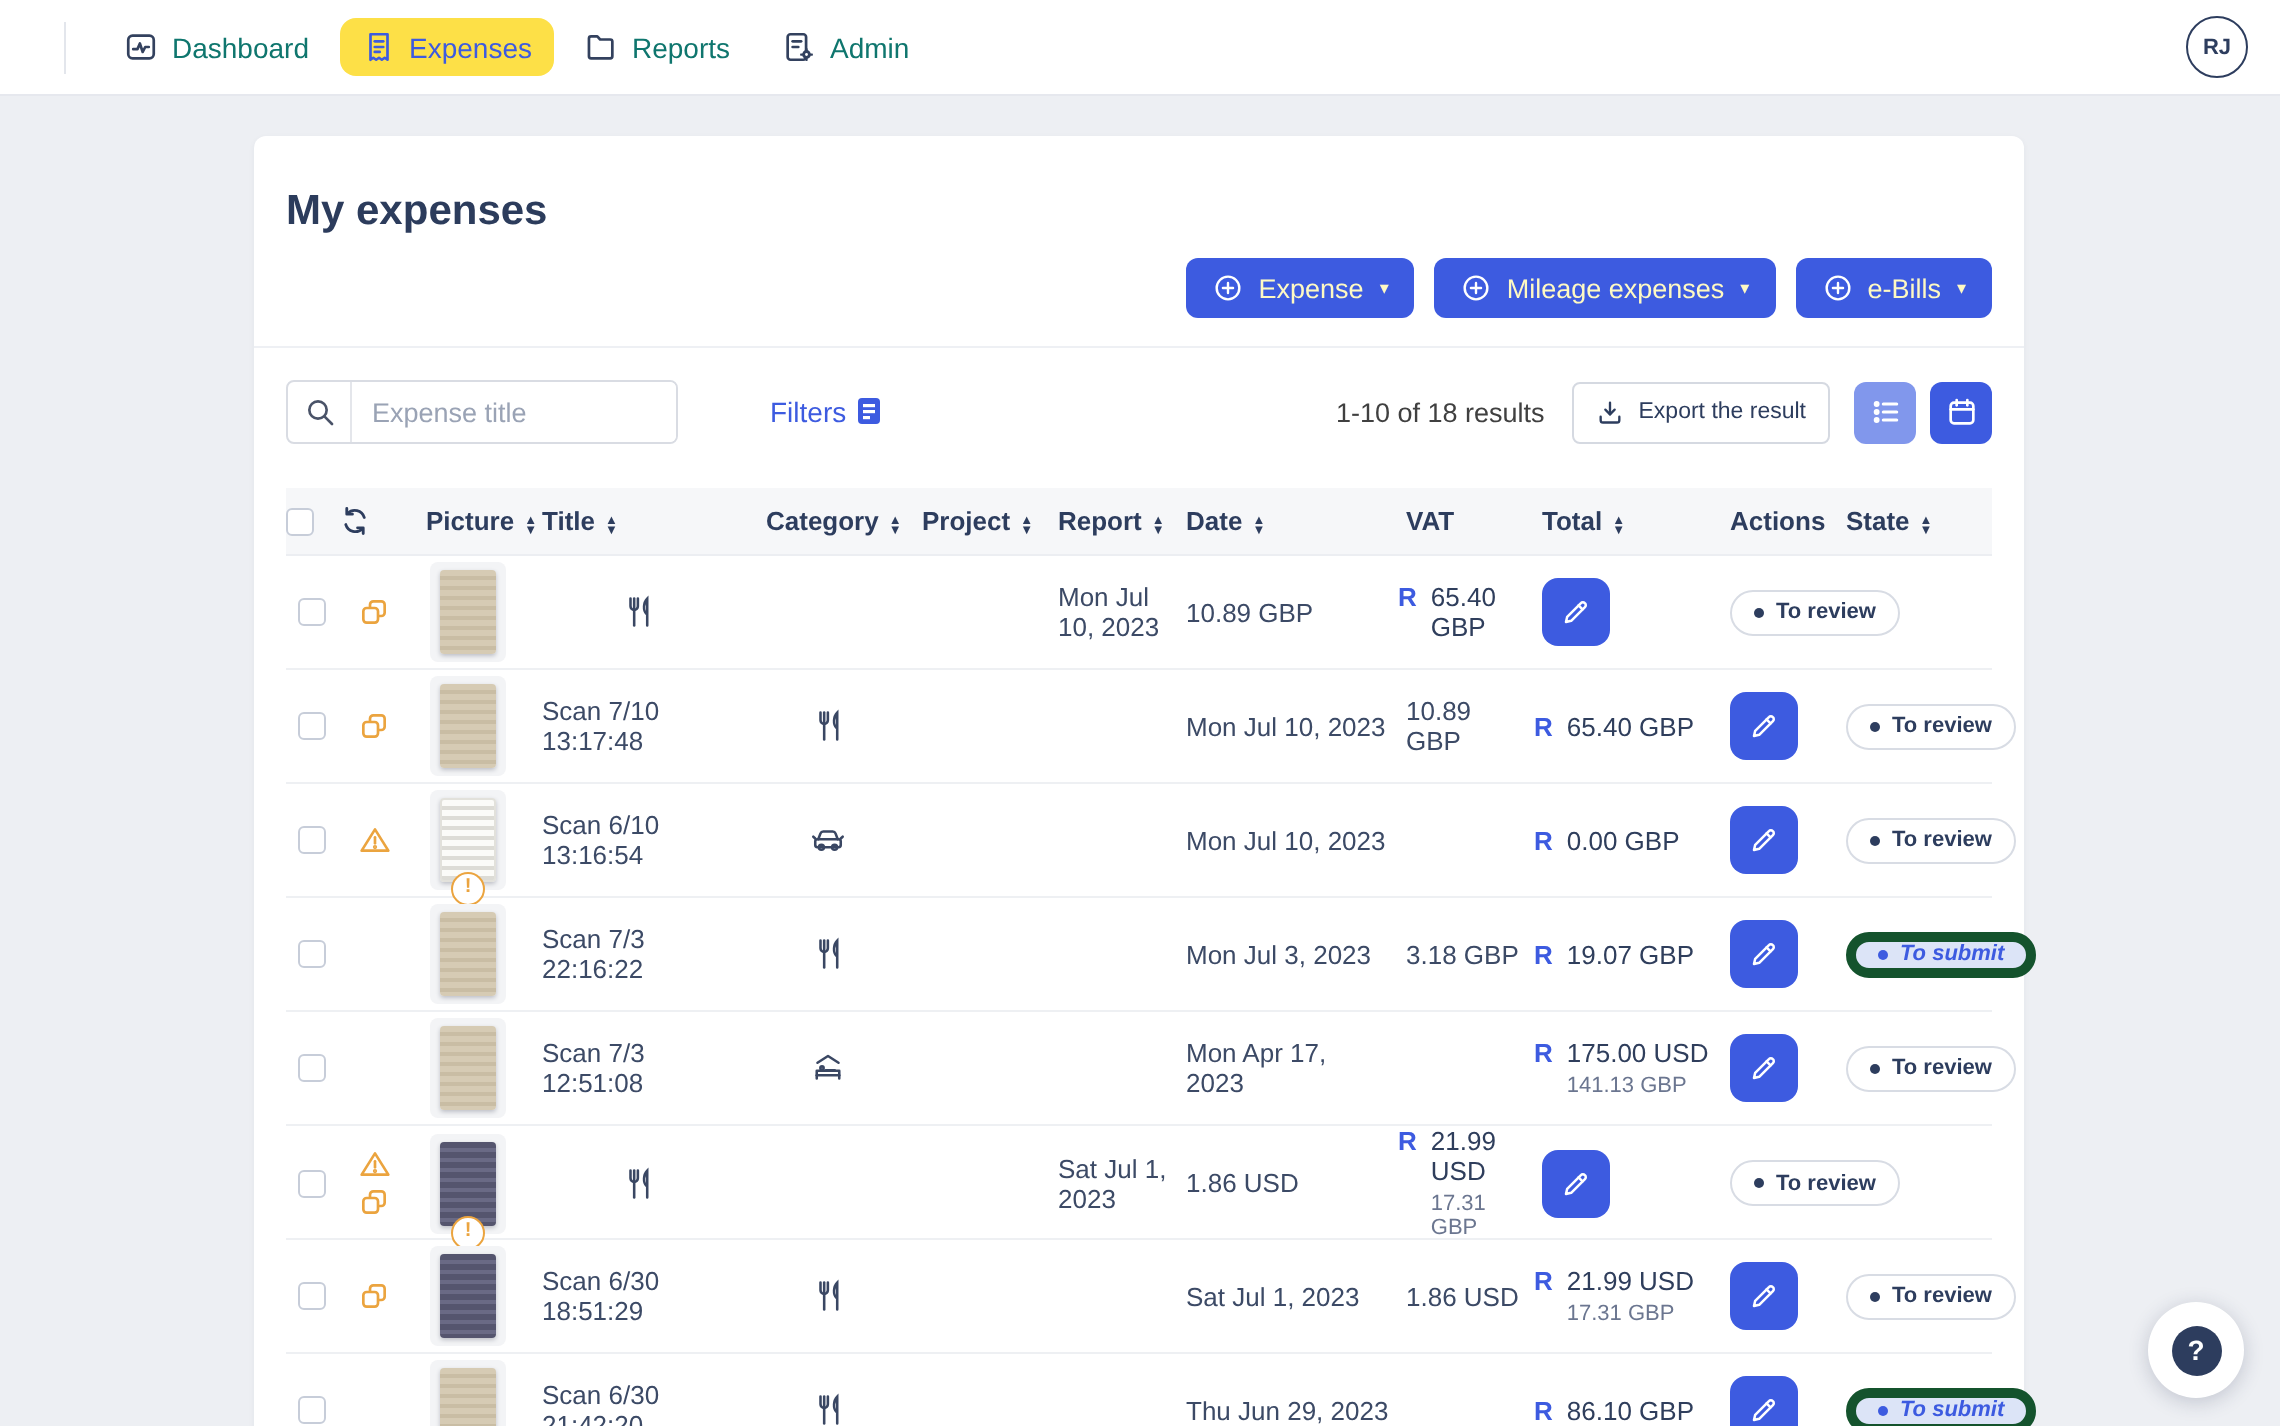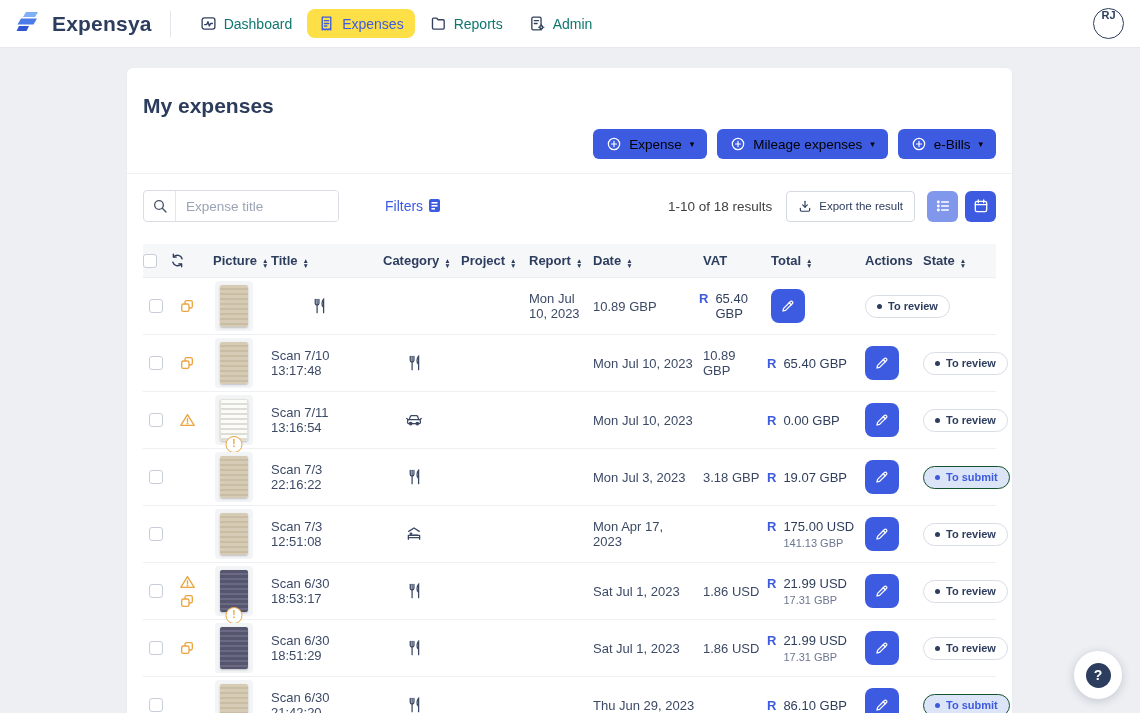--- a/index.html
+++ b/index.html
@@ -20,33 +20,33 @@
   .main-nav { display:flex; align-items:center; gap:4px; flex:1; }
   .nav-item {
     display:flex; align-items:center; gap:7px; padding:6px 11px; border-radius:8px;
     font-size:14px; color:#0f766e; cursor:pointer; text-decoration:none; font-weight:500;
   }
   .nav-item .nicon { display:flex; color:#33415e; }
   .nav-item.active { background:#fde047; color:#3d5be0; }
   .nav-item.active .nicon { color:#3d5be0; }
   .avatar {
     width:31px; height:31px; border-radius:50%; border:1.6px solid #2d3d5e;
-    display:flex; justify-content:center;
+    display:flex; align-items:center; justify-content:center;
     font-size:11px; font-weight:700; color:#2d3d5e; background:#fff; cursor:pointer;
   }
   
   .card {
     position:absolute; left:127px; top:68px; width:885px; height:900px;
     background:#fff; border-radius:6px 6px 0 0; padding:0 16px;
     box-shadow:0 1px 3px rgba(40,50,80,.05);
   }
   .page-title { font-size:21px; font-weight:700; color:#2c3c5c; padding-top:26px; }
   .actions-row { display:flex; justify-content:flex-end; gap:10px; margin-top:11px; padding-bottom:14px; border-bottom:1px solid #eef0f4; margin-left:-16px; margin-right:-16px; padding-left:16px; padding-right:16px; }
   .btn-primary {
-    display:flex; align-items:center; gap:7px; background:#3d5be0; color:#000000;
+    display:flex; align-items:center; gap:7px; background:#3d5be0; color:#fef9c3;
     border:none; border-radius:6px; height:30px; padding:0 13px; font-size:13.5px;
     font-family:inherit; font-weight:500; cursor:pointer;
   }
   .btn-primary .caret { font-size:9px; margin-left:1px; }
   
   .toolbar { display:flex; align-items:center; margin-top:16px; height:32px; }
   .search-box {
     display:flex; align-items:center; height:32px; border:1px solid #d9dce3;
     border-radius:4px; overflow:hidden; background:#fff;
   }
@@ -118,47 +118,37 @@
     width:34px; height:34px; border:none; border-radius:8px; background:#3d5be0;
     display:flex; align-items:center; justify-content:center; cursor:pointer;
   }
   .state {
     display:inline-flex; align-items:center; gap:6px; height:23px; padding:0 11px;
     border-radius:999px; font-size:11px; font-weight:700; cursor:pointer; white-space:nowrap;
   }
   .state .dot { width:5px; height:5px; border-radius:50%; }
   .state.outline { background:#fff; border:1px solid #d8dce4; color:#2d3d5e; }
   .state.outline .dot { background:#2d3d5e; }
-  .state.filled { background:#dce4f7; border:1px solid #14532d; color:#3d5be0; }
+  .state.filled { background:#dce4f7; border:5px solid #14532d; color:#3d5be0;font-style:italic; }
   .state.filled .dot { background:#3d5be0; }
   
   .help-fab {
     position:fixed; right:18px; bottom:14px; width:48px; height:48px; border-radius:50%;
     background:#fff; border:none; box-shadow:0 2px 10px rgba(40,50,80,.22);
     display:flex; align-items:center; justify-content:center; cursor:pointer;
   }
   .help-q {
     width:25px; height:25px; border-radius:50%; background:#2d3d5e; color:#fff;
     font-size:14px; font-weight:700; display:flex; align-items:center; justify-content:center;
   }
 </style>
 </head>
 <body>
 
 <header class="topbar">
-  <div class="brand">
-    <span>
-      <svg width="30" height="26" viewBox="0 0 30 26">
-        <path d="M12 3h12l-3 5H9z" fill="#7fb0f5"></path>
-        <path d="M7 9.5h16l-3.5 6H3.5z" fill="#4a7be8"></path>
-        <path d="M5 17h10l-2.5 5H2.5z" fill="#2f55d4"></path>
-      </svg>
-    </span>
-    <span class="brand-name">Expensya</span>
-  </div>
   <div class="nav-sep"></div>
   <nav class="main-nav" id="main-nav">
       <a class="nav-item">
         <span class="nicon">
           <svg width="17" height="17" viewBox="0 0 24 24" fill="none" stroke="currentColor" stroke-width="1.9" stroke-linecap="round" stroke-linejoin="round">
             <rect x="3" y="4" width="18" height="16" rx="3"></rect>
             <polyline points="6.5,13.5 9.5,13.5 11.2,9.5 13.2,15.5 15,12 17.5,12"></polyline>
           </svg>
         </span>
         <span>Dashboard</span>
@@ -504,21 +494,21 @@
               </svg>
       </span>
 
     </div>
     <div class="td td-pic">
       <div class="thumb white badged">
         <i class="paper"></i>
         <span class="alert-badge">!</span>
       </div>
     </div>
-    <div class="td td-title">Scan 7/11 13:16:54</div>
+    <div class="td td-title">Scan 6/10 13:16:54</div>
     <div class="td td-cat">
 
       <span class="cat-ic show">
         <svg width="20" height="18" viewBox="0 0 24 24" fill="none" stroke="#3a4763" stroke-width="1.7" stroke-linecap="round" stroke-linejoin="round">
                 <path d="M5.5 11.5 7 7.6A2 2 0 0 1 8.9 6.3h6.2a2 2 0 0 1 1.9 1.3l1.5 3.9"></path>
                 <rect x="3.5" y="11.5" width="17" height="5.3" rx="1.4"></rect>
                 <circle cx="7.6" cy="16.8" r="1.7"></circle>
                 <circle cx="16.4" cy="16.8" r="1.7"></circle>
                 <line x1="3.5" y1="11" x2="2.2" y2="9.8"></line>
                 <line x1="20.5" y1="11" x2="21.8" y2="9.8"></line>
@@ -683,21 +673,20 @@
                 <rect x="4" y="9" width="11" height="11" rx="2.5" fill="#fff"></rect>
               </svg>
       </span>
     </div>
     <div class="td td-pic">
       <div class="thumb dark badged">
         <i class="paper"></i>
         <span class="alert-badge">!</span>
       </div>
     </div>
-    <div class="td td-title">Scan 6/30 18:53:17</div>
     <div class="td td-cat">
       <span class="cat-ic show">
         <svg width="17" height="18" viewBox="0 0 24 24" fill="none" stroke="#3a4763" stroke-width="1.8" stroke-linecap="round">
                 <path d="M6 2.5v5.5a2.6 2.6 0 0 0 5.2 0V2.5"></path>
                 <line x1="8.6" y1="2.5" x2="8.6" y2="21.5"></line>
                 <path d="M17.8 21.5V2.5c-2.6 2.6-3.2 8.4-.4 11"></path>
               </svg>
       </span>
 
     </div>

